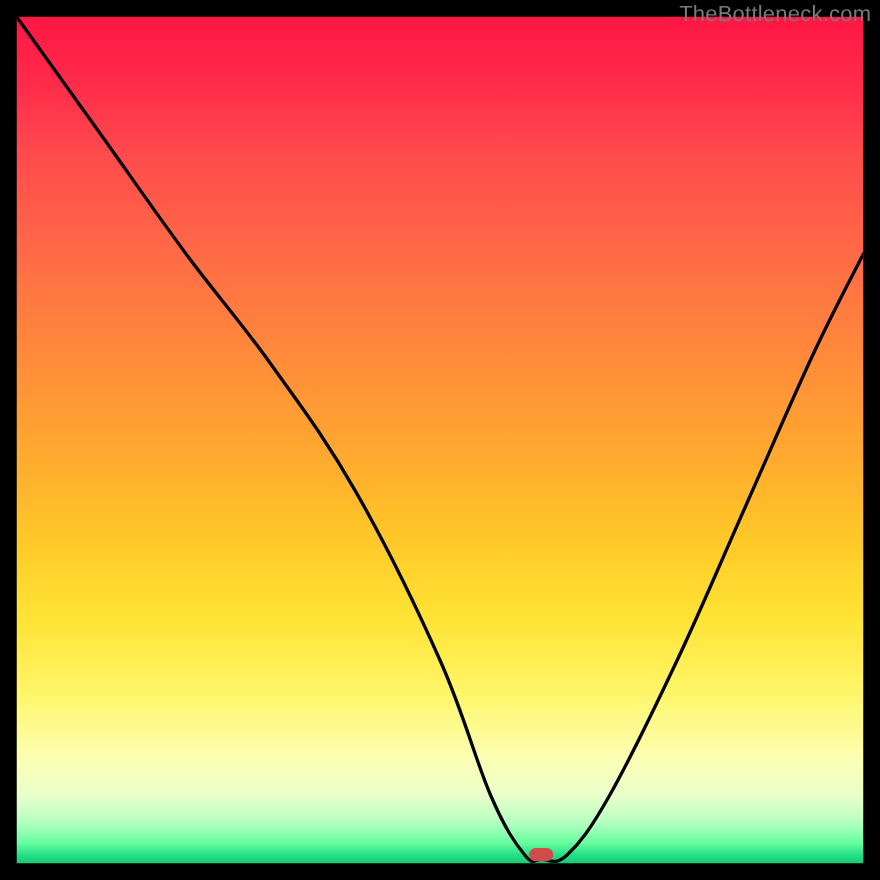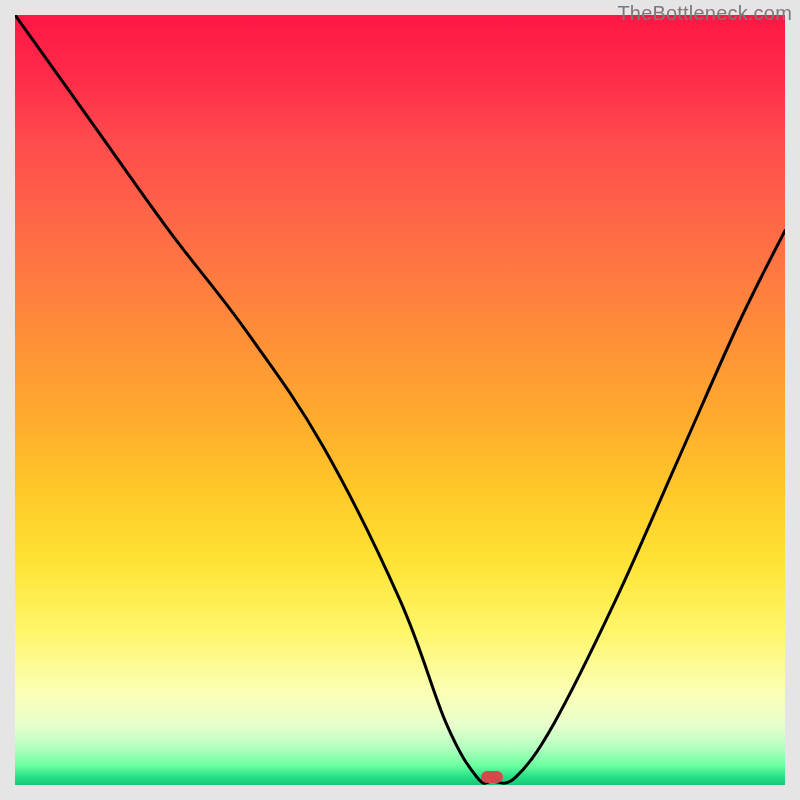--- a/index.html
+++ b/index.html
@@ -9,21 +9,21 @@
     height: 800px;
     background: #ffffff;
     font-family: Arial, Helvetica, sans-serif;
   }
   .frame {
     position: absolute;
     left: 0;
     top: 0;
     width: 800px;
     height: 800px;
-    background: #e5e5e5;
+    background: #000000;
   }
   .plot-area {
     position: absolute;
     left: 15px;
     top: 15px;
     width: 770px;
     height: 770px;
     overflow: hidden;
   }
   .gradient {

